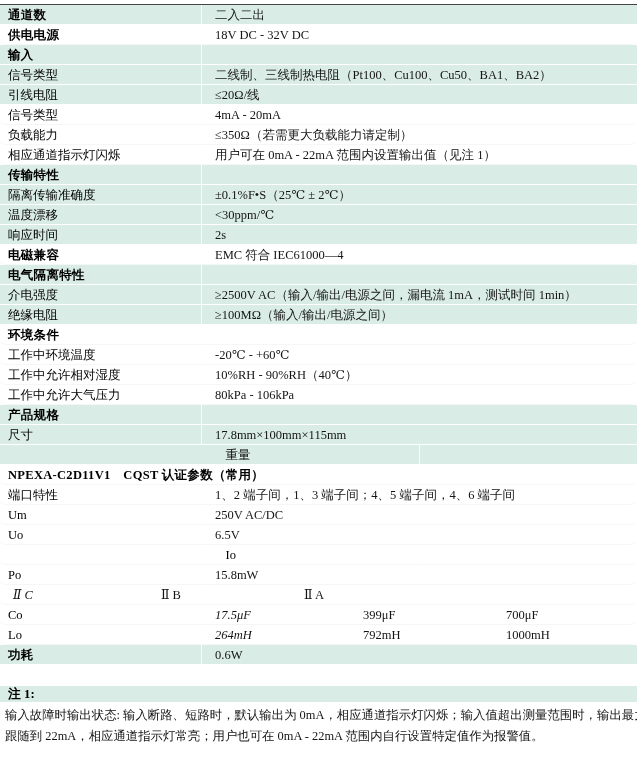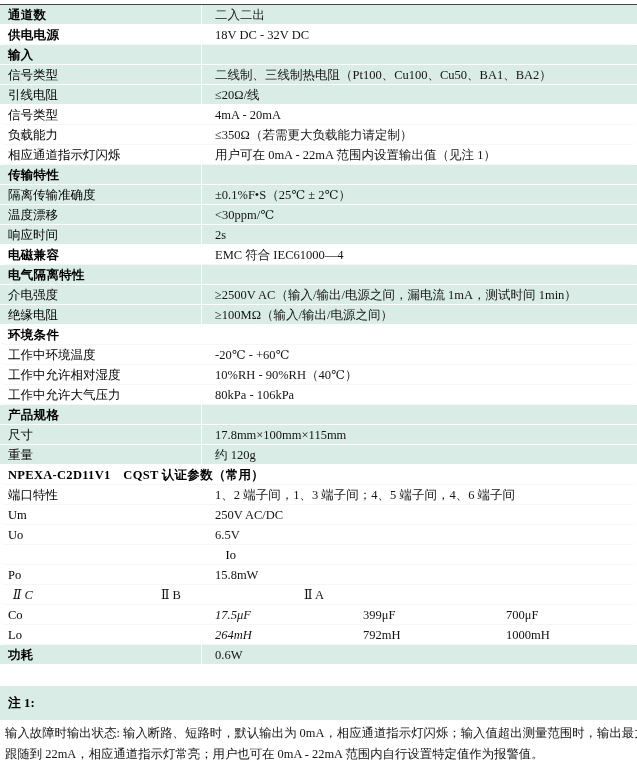--- a/index.html
+++ b/index.html
@@ -28,21 +28,21 @@
     flex:0 0 202px;padding-left:8px;overflow:visible;
     border-right:1px solid rgba(255,255,255,0.85);
     color:#000;
   }
   .label.bold{font-weight:bold;letter-spacing:0.3px;}
   .value{flex:1;padding-left:13px;color:var(--text);}
   .sub{display:inline-block;}
   .sub.c0{width:148px;font-style:italic;}
   .sub.c1{width:143px;}
   .note-title-row{
-    margin-top:21px;height:34px;box-sizing:border-box;background:var(--band);
+    margin-top:21px;height:16px;box-sizing:border-box;background:var(--band);
     display:flex;align-items:center;padding-left:8px;
     font-size:12.8px;font-weight:bold;color:#000;
   }
   .note-body{padding:3px 0 0 5px;}
   .note-line{font-size:12.4px;line-height:20.5px;white-space:nowrap;color:var(--text);}
 </style>
 </head>
 <body>
 
 <div class="page">
@@ -130,21 +130,20 @@
       <div class="row shade">
         <div class="cell label bold">产品规格</div>
         <div class="cell value"></div>
       </div>
       <div class="row shade">
         <div class="cell label">尺寸</div>
         <div class="cell value">17.8mm×100mm×115mm</div>
       </div>
       <div class="row shade">
         <div class="cell label">重量</div>
-        <div class="cell value">约 120g</div>
       </div>
       <div class="row plain">
         <div class="cell label bold">NPEXA-C2D11V1　CQST 认证参数（常用）</div>
         <div class="cell value"></div>
       </div>
       <div class="row plain">
         <div class="cell label">端口特性</div>
         <div class="cell value">1、2 端子间，1、3 端子间；4、5 端子间，4、6 端子间</div>
       </div>
       <div class="row plain">

